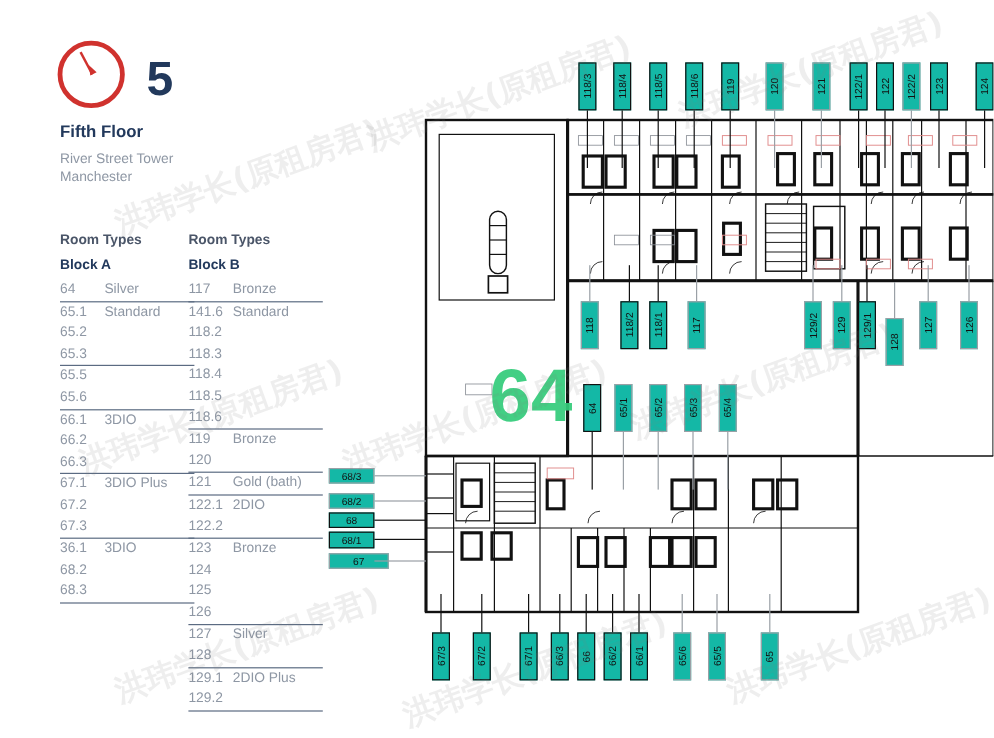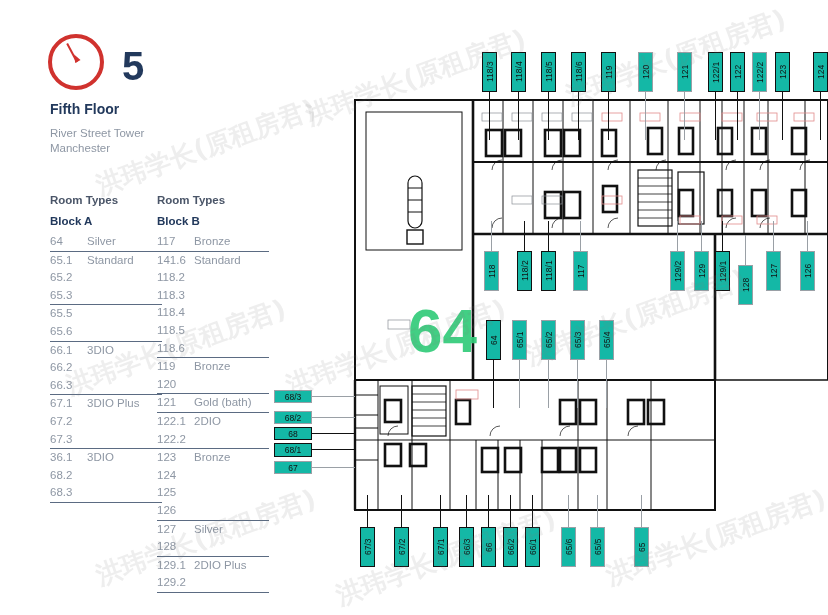--- a/index.html
+++ b/index.html
@@ -514,21 +514,21 @@
         <div class="tag vert" style="left: 374px; top: 527px; width: 15px; height: 40px;">65</div>
         <div class="lead soft" style="width: 1px; left: 381px; top: 495px; height: 32px;"></div>
         <div class="tag" style="left: 14px; top: 390px; width: 38px; height: 13px;">68/3</div>
         <div class="lead soft" style="height: 1px; width: 43px; left: 52px; top: 396px;"></div>
         <div class="tag" style="left: 14px; top: 411px; width: 38px; height: 13px;">68/2</div>
         <div class="lead soft" style="height: 1px; width: 43px; left: 52px; top: 417px;"></div>
         <div class="tag strong" style="left: 14px; top: 427px; width: 38px; height: 13px;">68</div>
         <div class="lead" style="height: 1px; width: 43px; left: 52px; top: 433px;"></div>
         <div class="tag strong" style="left: 14px; top: 443px; width: 38px; height: 14px;">68/1</div>
         <div class="lead" style="height: 1px; width: 43px; left: 52px; top: 449px;"></div>
-        <div class="tag" style="left: 14px; top: 461px; width: 38px; height: 13px;">67</div>
+        <div class="tag" style="left: 14px; top: 461px; width: 50px; height: 13px;">67</div>
         <div class="lead soft" style="height: 1px; width: 43px; left: 52px; top: 467px;"></div>
       </div>
   </div>
 
   <div id="wmLayer">
       <div class="wm" style="left: 90px; top: 130px;">洪玮学长(原租房君)</div>
       <div class="wm" style="left: 300px; top: 60px;">洪玮学长(原租房君)</div>
       <div class="wm" style="left: 560px; top: 40px;">洪玮学长(原租房君)</div>
       <div class="wm" style="left: 60px; top: 330px;">洪玮学长(原租房君)</div>
       <div class="wm" style="left: 280px; top: 330px;">洪玮学长(原租房君)</div>

